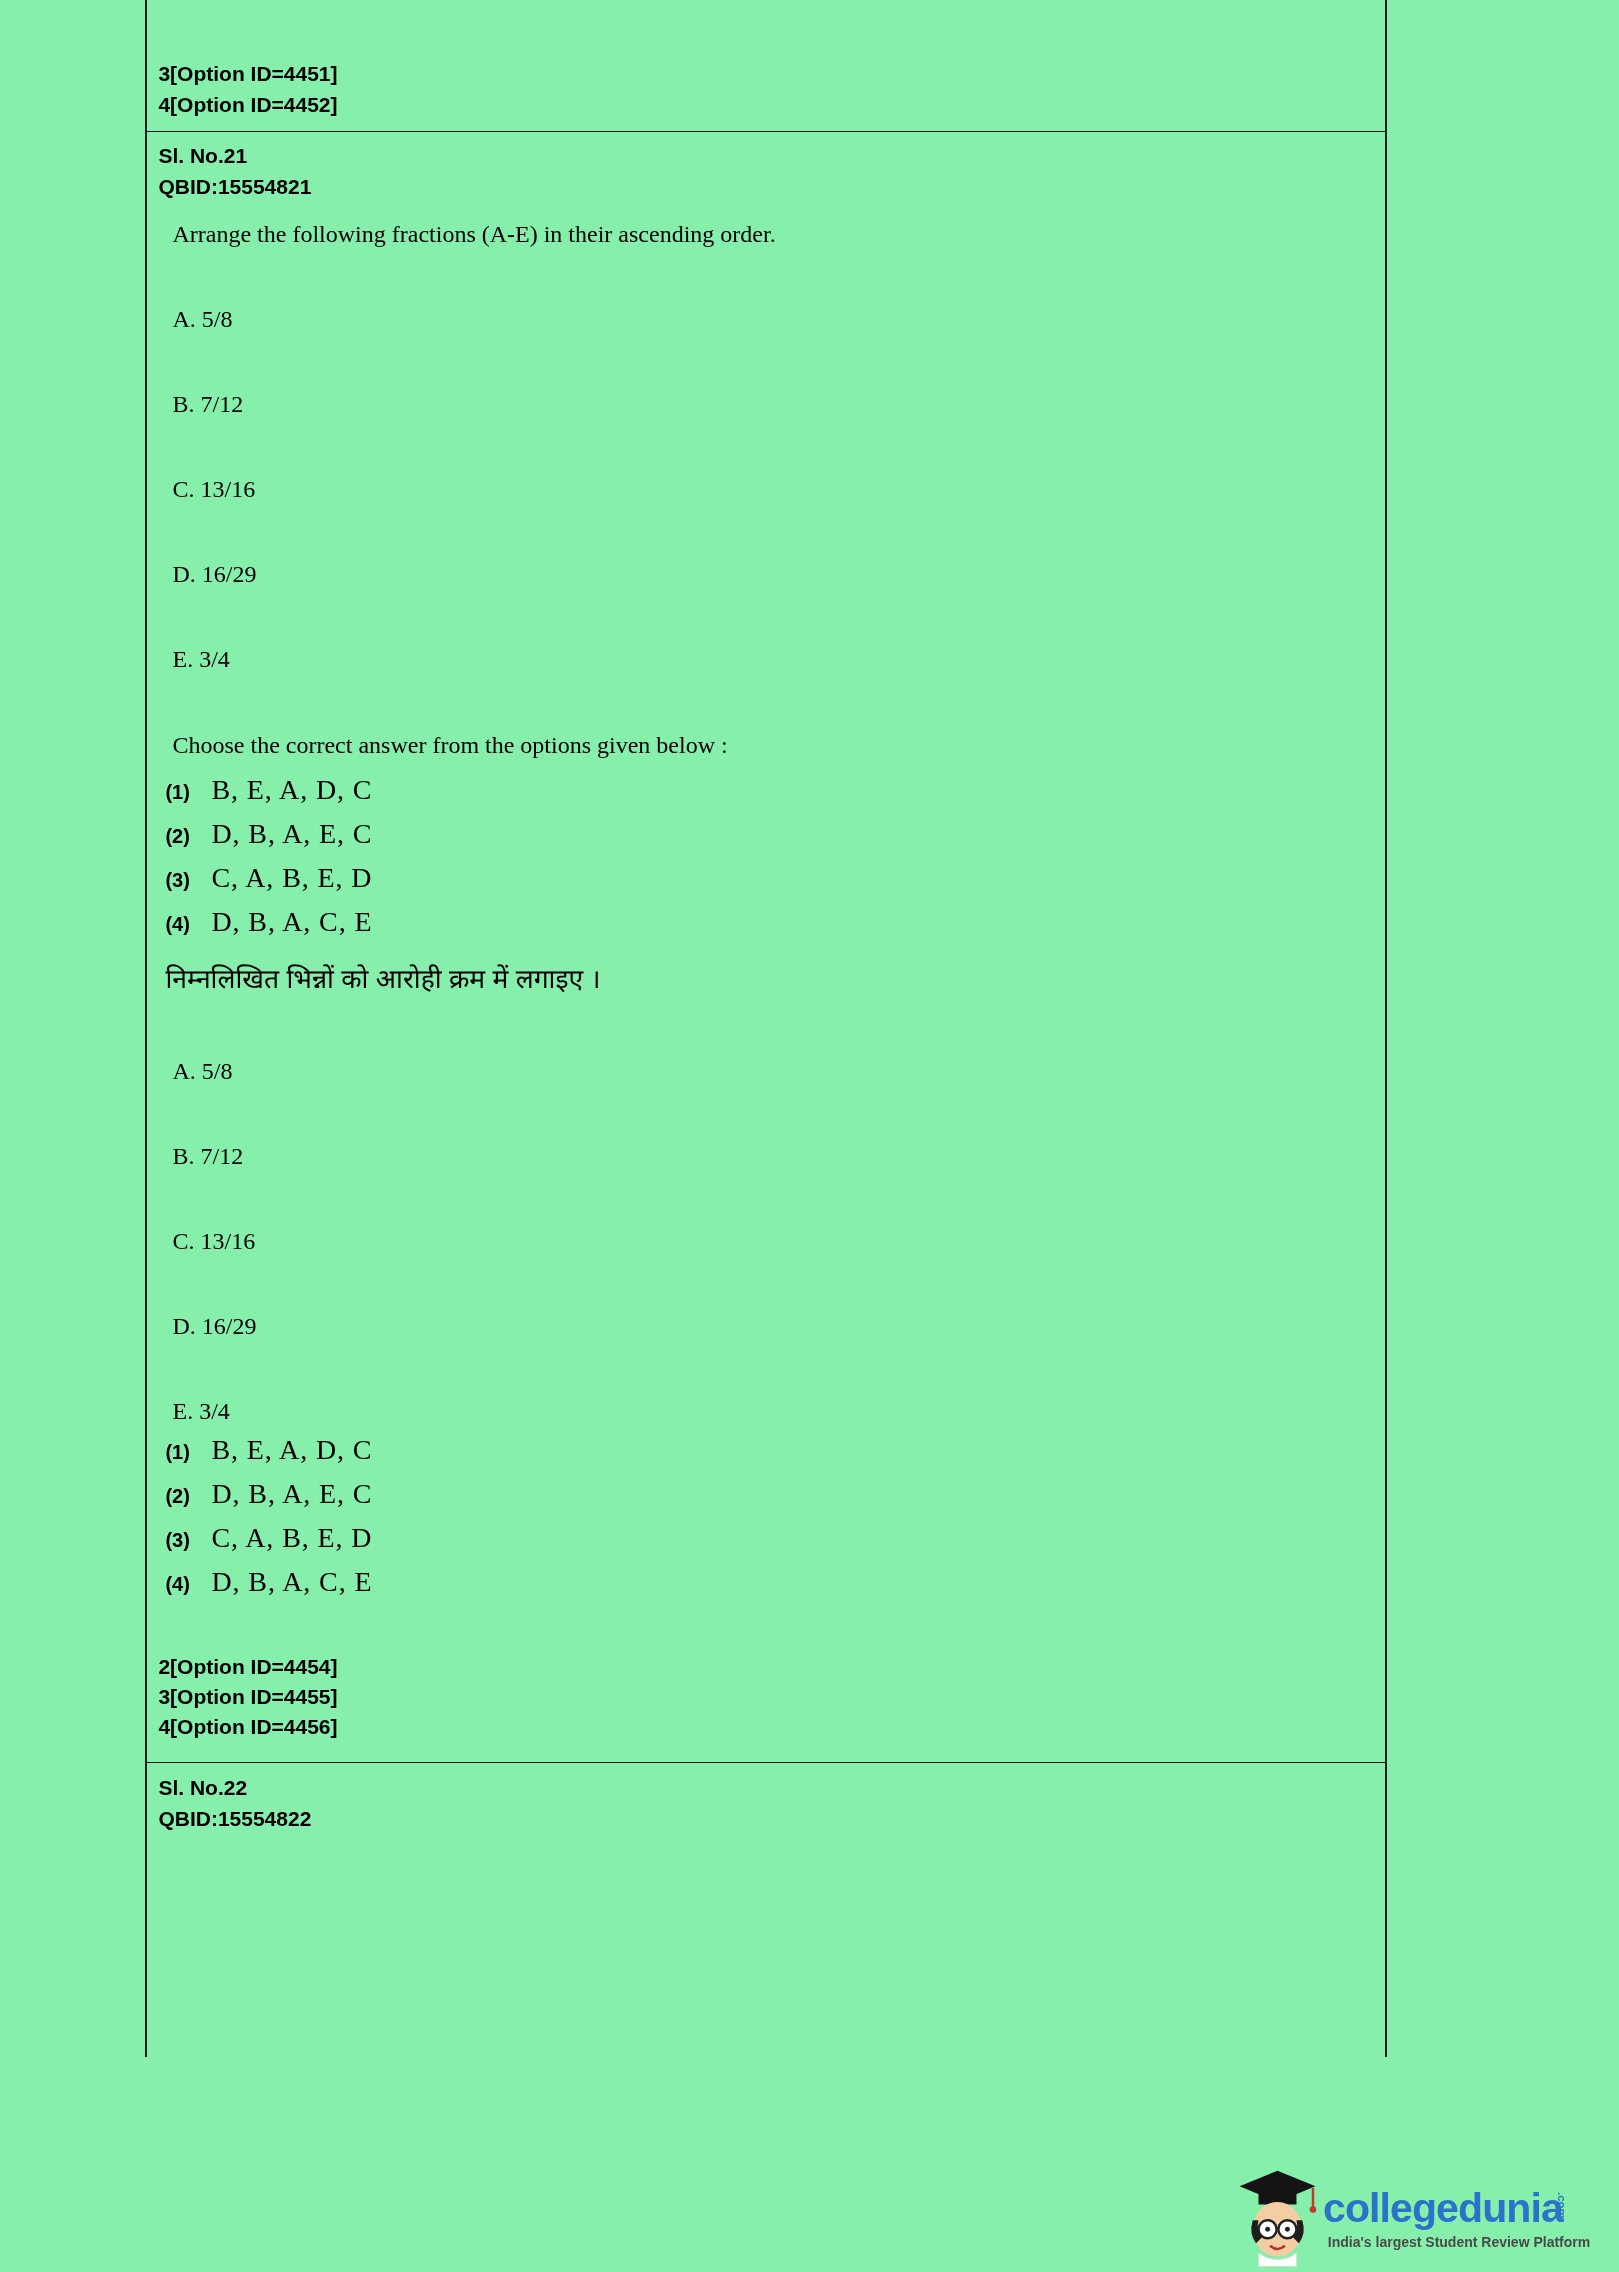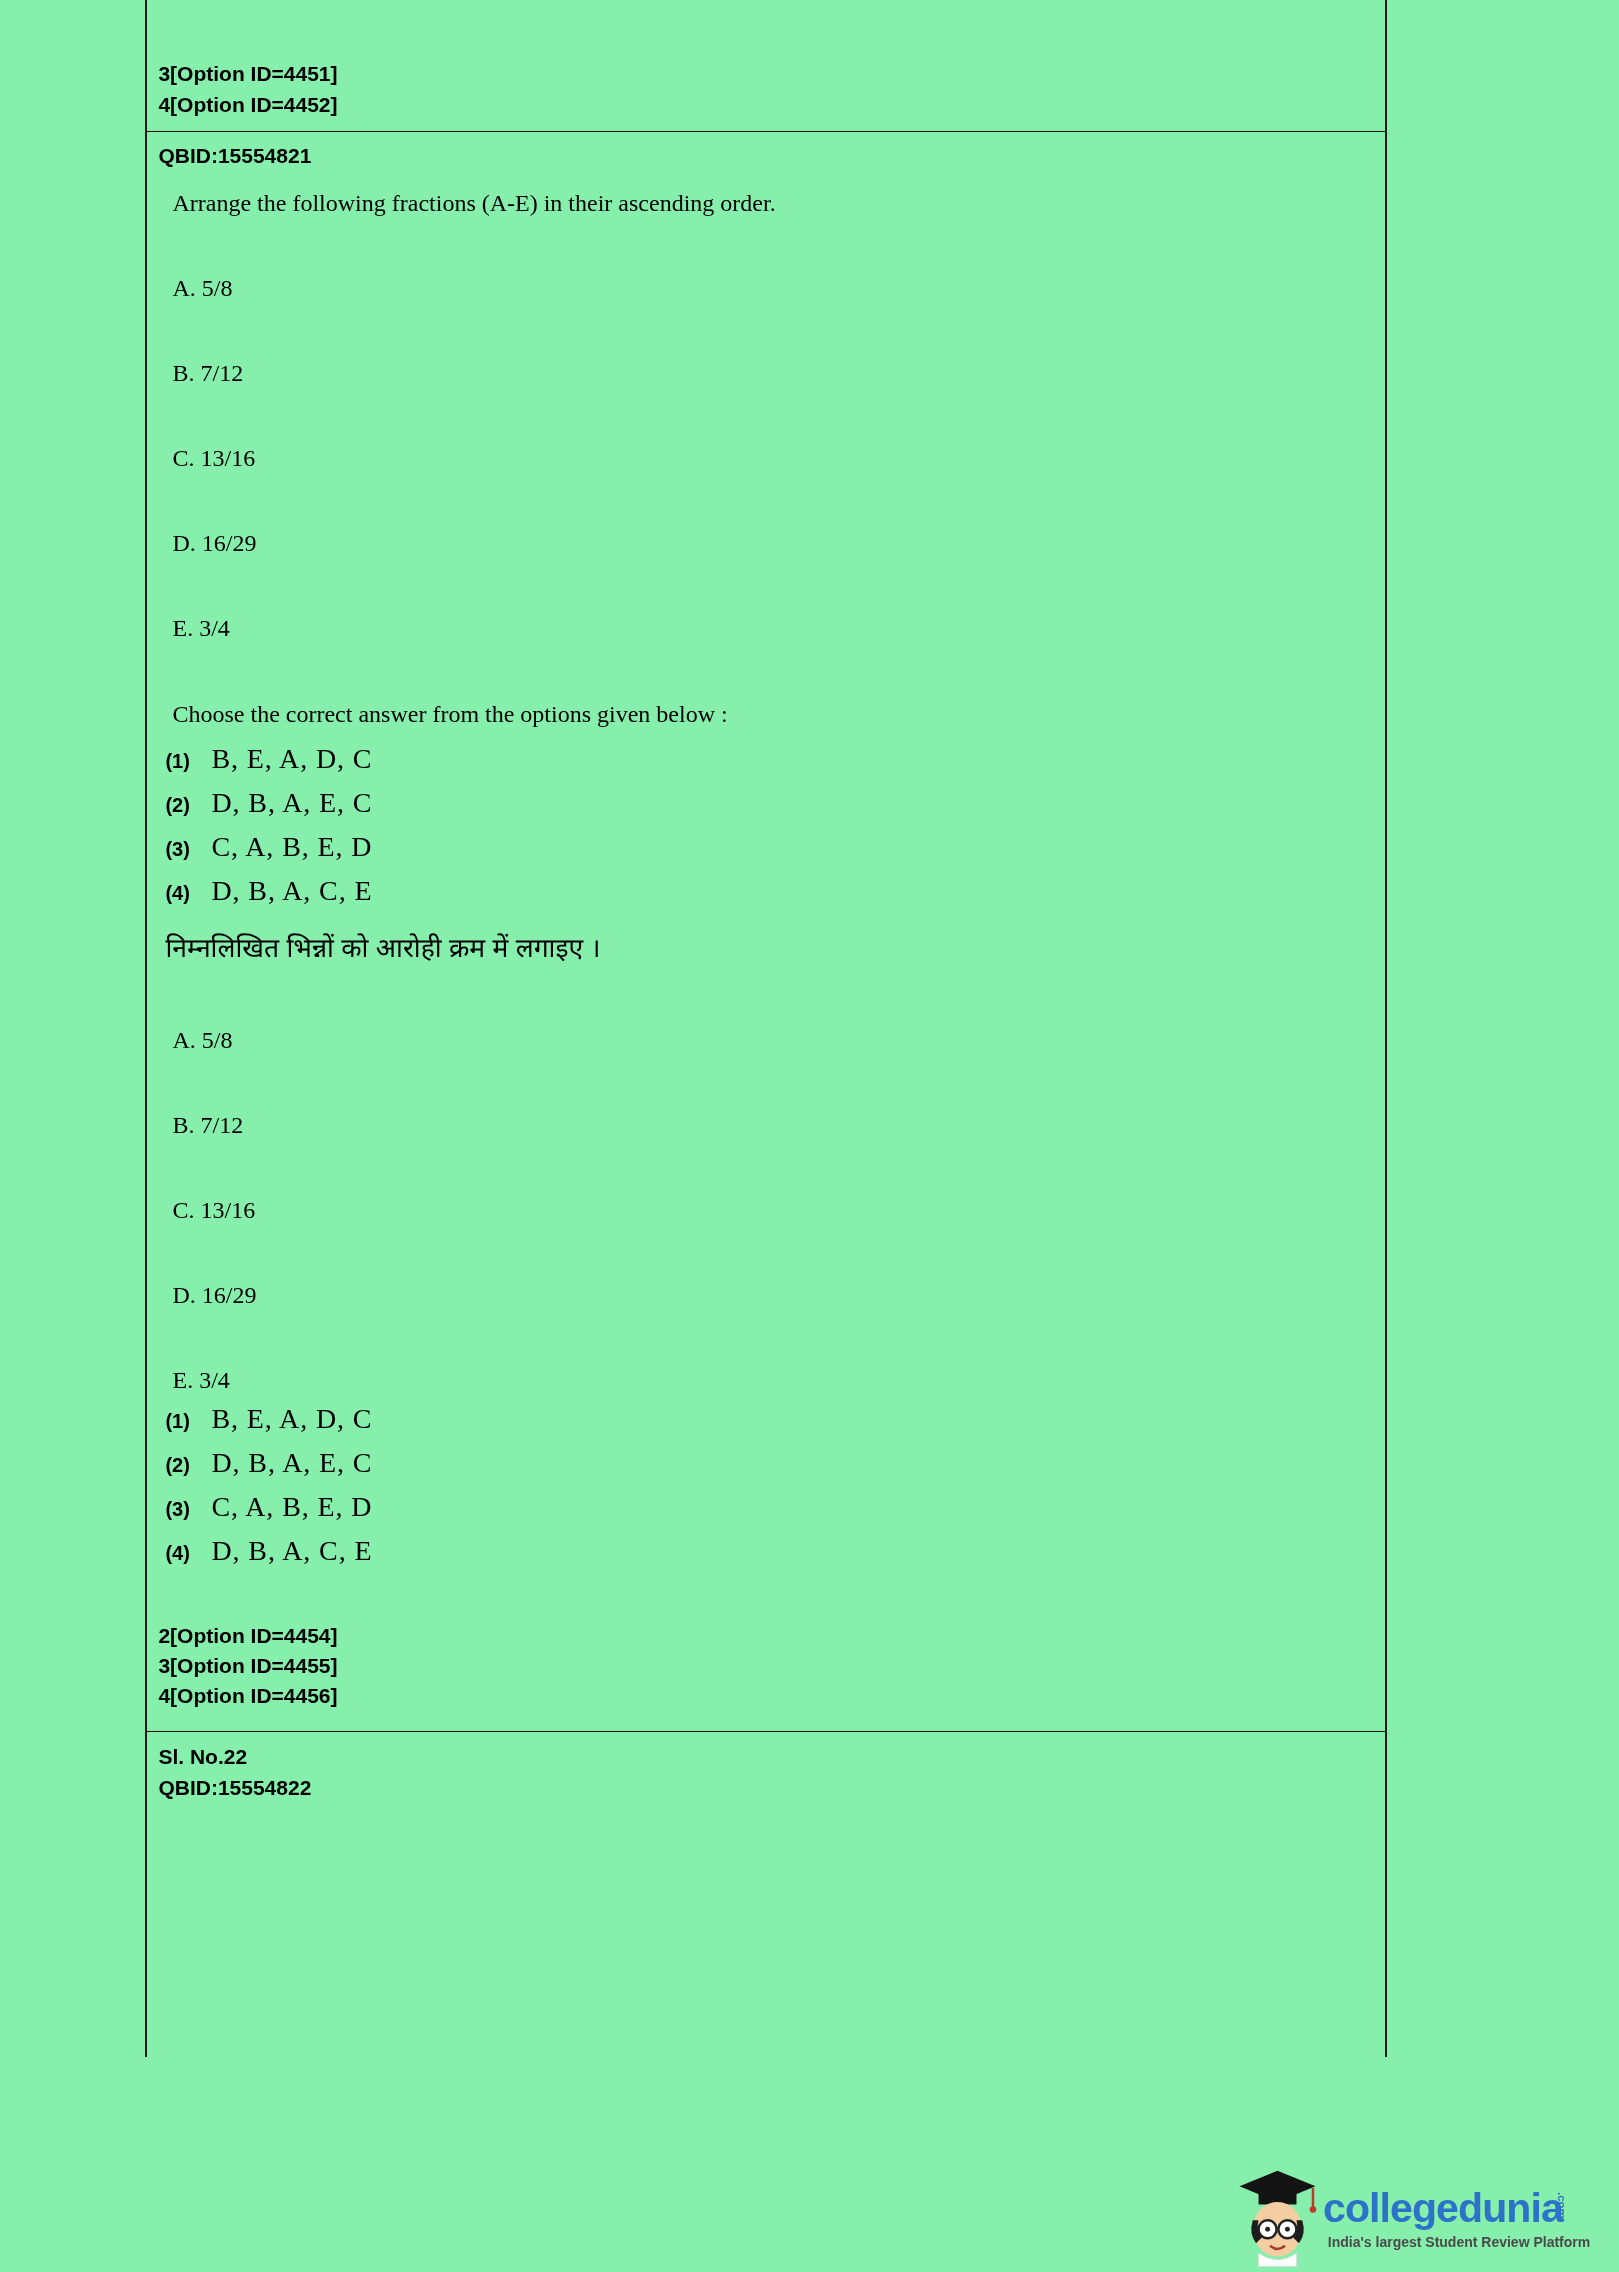--- a/index.html
+++ b/index.html
@@ -137,20 +137,21 @@
   <div class="vline right"></div>
 
   <div class="content">
 
     <div class="bold-sans">3[Option ID=4451]</div>
     <div class="bold-sans">4[Option ID=4452]</div>
 
     <hr class="hline">
 
     <section>
+      <div class="bold-sans">Sl. No.21</div>
       <div class="bold-sans">QBID:15554821</div>
 
       <p class="serif q-text">Arrange the following fractions (A-E) in their ascending order.</p>
 
       <p class="serif frac-item">A. 5/8</p>
       <p class="serif frac-item">B. 7/12</p>
       <p class="serif frac-item">C. 13/16</p>
       <p class="serif frac-item">D. 16/29</p>
       <p class="serif frac-item">E. 3/4</p>
 

